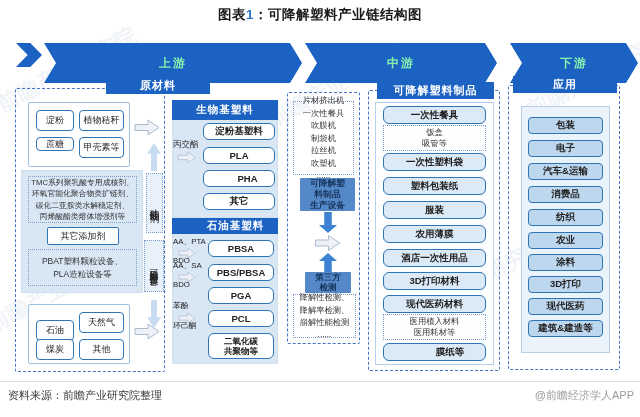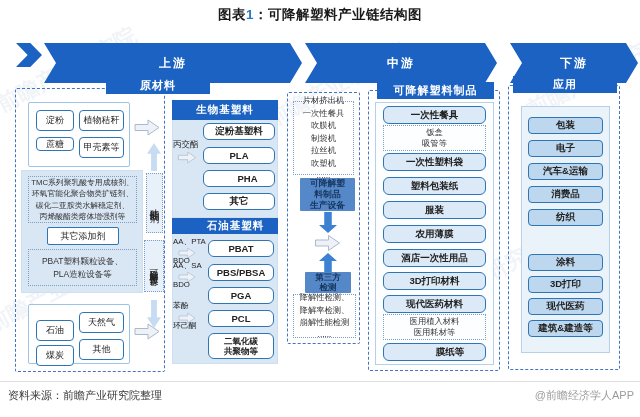--- a/index.html
+++ b/index.html
@@ -2,21 +2,21 @@
 <html><head>
 <meta charset="utf-8">
 <style>
   html,body{margin:0;padding:0;}
   .page{position:relative;width:640px;height:417px;background:#ffffff;overflow:hidden;
         font-family:"Liberation Sans","DejaVu Sans",sans-serif;color:#222;}
   .abs{position:absolute;box-sizing:border-box;}
   .flexc{display:flex;align-items:center;justify-content:center;text-align:center;}
   .title{top:6px;left:0;width:640px;font-size:13.5px;font-weight:bold;color:#1a1a1a;text-align:center;letter-spacing:.5px;}
   .title .num{color:#2e74c8;}
-  .banner{height:40px;background:#1b62c3;color:#ffffff;font-size:12px;font-weight:bold;letter-spacing:2px;
+  .banner{height:40px;background:#1b62c3;color:#86efac;font-size:12px;font-weight:bold;letter-spacing:2px;
           clip-path:polygon(0 0,calc(100% - 12px) 0,100% 50%,calc(100% - 12px) 100%,0 100%,12px 50%);}
   .chev{height:24px;background:#1b62c3;clip-path:polygon(0 0,55% 0,100% 50%,55% 100%,0 100%,45% 50%);}
   .hdr{background:#1b62c3;color:#fff;font-weight:bold;font-size:11px;letter-spacing:1px;}
   .dash-outer{border:1px dashed #4472c4;border-radius:2px;}
   .panel{background:#d9e6f4;border:1px solid #cfdff0;}
   .group{background:#fff;border:1px solid #9dc3e6;border-radius:2px;}
   .box-sm{background:#fff;border:1px solid #2e75b6;border-radius:4px;font-size:9px;color:#222;}
   .pill{background:#fff;border:1.2px solid #2e75b6;border-radius:6px;font-size:9.5px;font-weight:600;color:#222;}
   .pill-fill{background:#dce9f7;}
   .app-item{background:#bdd7ee;border:1.2px solid #2e75b6;border-radius:4px;font-size:9.5px;font-weight:600;color:#222;}
@@ -88,21 +88,21 @@
 
   <div class="abs vlabel z" style="left:146px;top:173px;width:17px;height:60px;">功能性助剂</div>
   <div class="abs vlabel z" style="left:144px;top:240px;width:20px;height:52px;font-size:9px;">可降解塑料生产设备</div>
 
   <div class="abs arr-up lightarr z" style="left:147px;top:143px;width:14px;height:28px;"></div>
   <div class="abs arr-dn lightarr z" style="left:147px;top:300px;width:14px;height:28px;"></div>
 
   <div class="abs group z" style="left:28px;top:304px;width:102px;height:60px;"></div>
   <div class="abs box-sm flexc z" style="left:36px;top:312px;width:38px;height:21px;margin-top:8px;">石油</div>
   <div class="abs box-sm flexc z" style="left:79px;top:312px;width:45px;height:21px;">天然气</div>
-  <div class="abs box-sm flexc z" style="left:36px;top:339px;width:38px;height:21px;margin-top:6px;">煤炭</div>
+  <div class="abs box-sm flexc z" style="left:36px;top:339px;width:38px;height:21px;">煤炭</div>
   <div class="abs box-sm flexc z" style="left:79px;top:339px;width:45px;height:21px;">其他</div>
 
   <svg class="abs z" style="left:134px;top:322px;" width="26" height="19" viewBox="0 0 26 18">
       <polygon points="1,6 14,6 14,1.5 25,9 14,16.5 14,12 1,12" fill="#eef2f8" stroke="#aab9cc" stroke-width="1"></polygon>
     </svg>
 
   <div class="abs panel z" style="left:172px;top:100px;width:106px;height:118px;"></div>
   <div class="abs hdr flexc z" style="left:172px;top:100px;width:106px;height:20px;font-size:10.5px;">
       <span>生物基塑料</span>
     </div>
@@ -112,21 +112,21 @@
   <div class="abs pill flexc z" style="left:203px;top:193px;width:72px;height:17px;">其它</div>
   <div class="abs lbl z" style="left:173px;top:140px;font-size:8.5px;">丙交酯</div>
   <svg class="abs z" style="left:175px;top:151px;" width="24" height="13" viewBox="0 0 26 18">
       <polygon points="1,6 14,6 14,1.5 25,9 14,16.5 14,12 1,12" fill="#eef2f8" stroke="#aab9cc" stroke-width="1"></polygon>
     </svg>
 
   <div class="abs panel z" style="left:172px;top:218px;width:106px;height:146px;"></div>
   <div class="abs hdr flexc z" style="left:172px;top:218px;width:106px;height:16px;font-size:10.5px;padding-left:21px;">
       <span>石油基塑料</span>
     </div>
-  <div class="abs pill flexc z" style="left:208px;top:240px;width:66px;height:17px;">PBAT</div>
+  <div class="abs pill flexc z" style="left:208px;top:240px;width:66px;height:17px;">PBSA</div>
   <div class="abs pill flexc z" style="left:208px;top:264px;width:66px;height:17px;">PBS/PBSA</div>
   <div class="abs pill flexc z" style="left:208px;top:287px;width:66px;height:17px;">PGA</div>
   <div class="abs pill flexc z" style="left:208px;top:310px;width:66px;height:17px;">PCL</div>
   <div class="abs pill flexc ml z" style="left:208px;top:333px;width:66px;height:26px;font-size:8.5px;line-height:1.2;">二氧化碳
 共聚物等</div>
 
   <div class="abs lbl z" style="left:173px;top:238px;">AA、PTA</div>
   <svg class="abs z" style="left:175px;top:247px;" width="24" height="12" viewBox="0 0 26 18">
       <polygon points="1,6 14,6 14,1.5 25,9 14,16.5 14,12 1,12" fill="#eef2f8" stroke="#aab9cc" stroke-width="1"></polygon>
     </svg>
@@ -189,20 +189,21 @@
   <div class="abs dash-outer z" style="left:508px;top:85px;width:112px;height:285px;"></div>
   <div class="abs hdr flexc z" style="left:513px;top:76px;width:104px;height:17px;">
       <span>应用</span>
     </div>
   <div class="abs z" style="left:521px;top:106px;width:89px;height:247px;border:1px solid #b7cfe8;background:#eaf2fa;"></div>
   <div class="abs app-item flexc z" style="left:528px;top:117px;width:75px;height:17px;">包装</div>
   <div class="abs app-item flexc z" style="left:528px;top:140px;width:75px;height:17px;">电子</div>
   <div class="abs app-item flexc z" style="left:528px;top:163px;width:75px;height:17px;">汽车&amp;运输</div>
   <div class="abs app-item flexc z" style="left:528px;top:186px;width:75px;height:17px;">消费品</div>
   <div class="abs app-item flexc z" style="left:528px;top:209px;width:75px;height:17px;">纺织</div>
+  <div class="abs app-item flexc z" style="left:528px;top:232px;width:75px;height:17px;">农业</div>
   <div class="abs app-item flexc z" style="left:528px;top:254px;width:75px;height:17px;">涂料</div>
   <div class="abs app-item flexc z" style="left:528px;top:276px;width:75px;height:17px;">3D打印</div>
   <div class="abs app-item flexc z" style="left:528px;top:298px;width:75px;height:17px;">现代医药</div>
   <div class="abs app-item flexc z" style="left:528px;top:320px;width:75px;height:17px;">建筑&amp;建造等</div>
 
   <div class="abs footer-line z"></div>
   <div class="abs src z">资料来源：前瞻产业研究院整理</div>
   <div class="abs credit z">@前瞻经济学人APP</div>
 
 </div>

